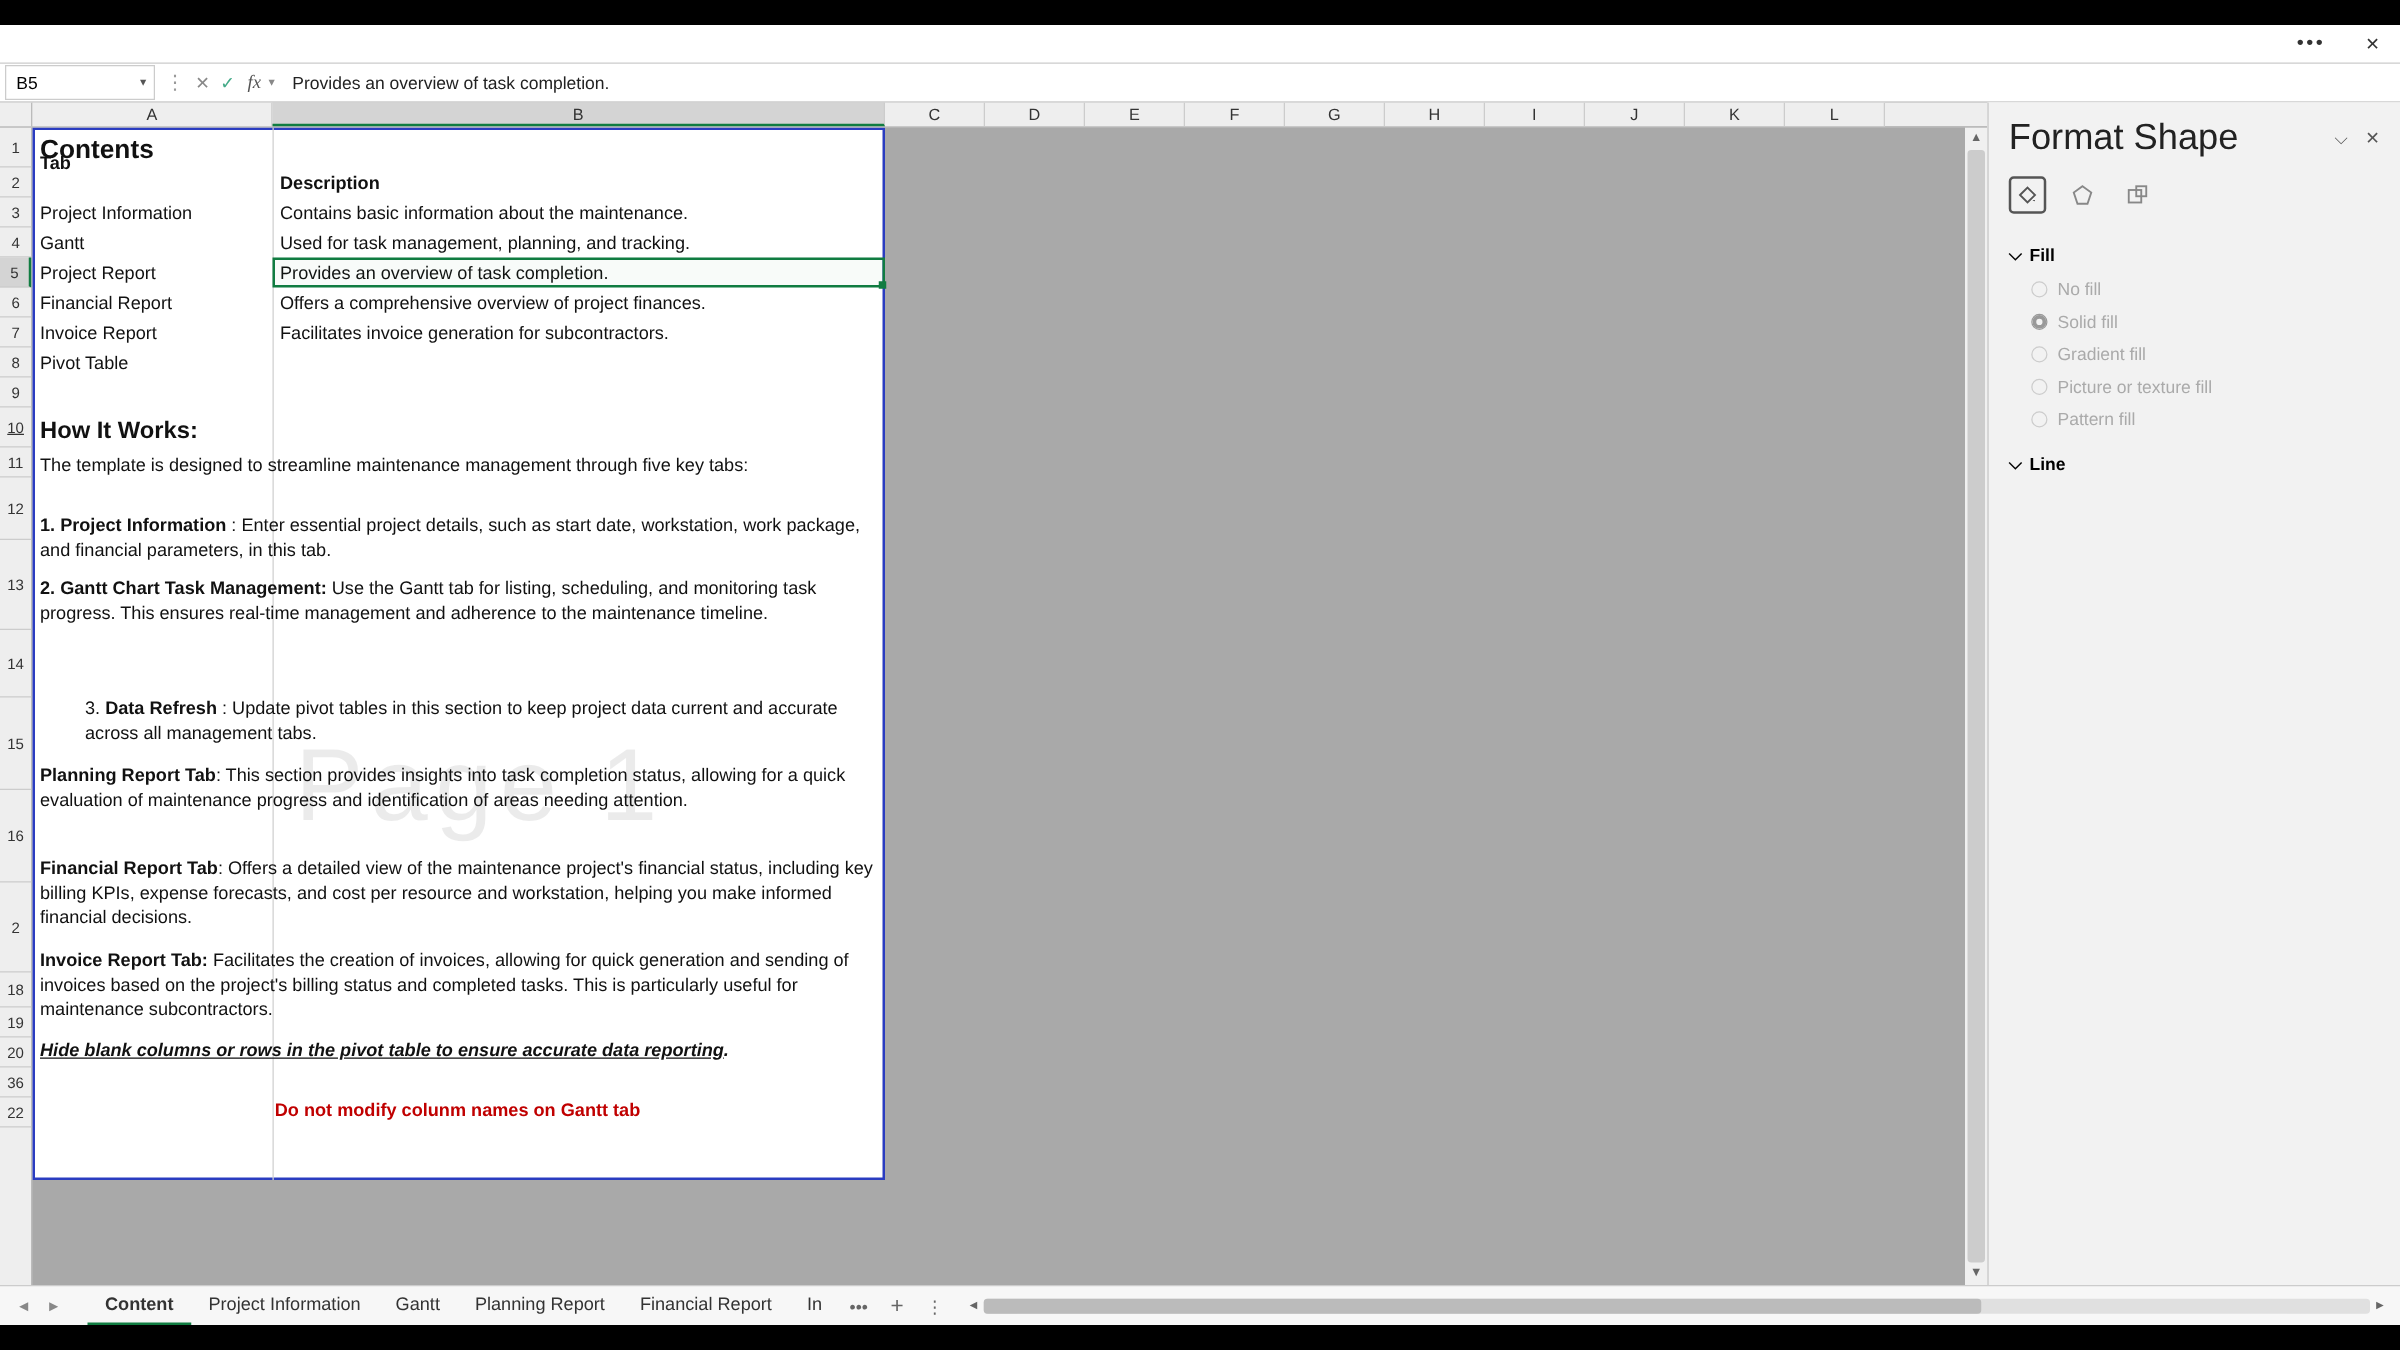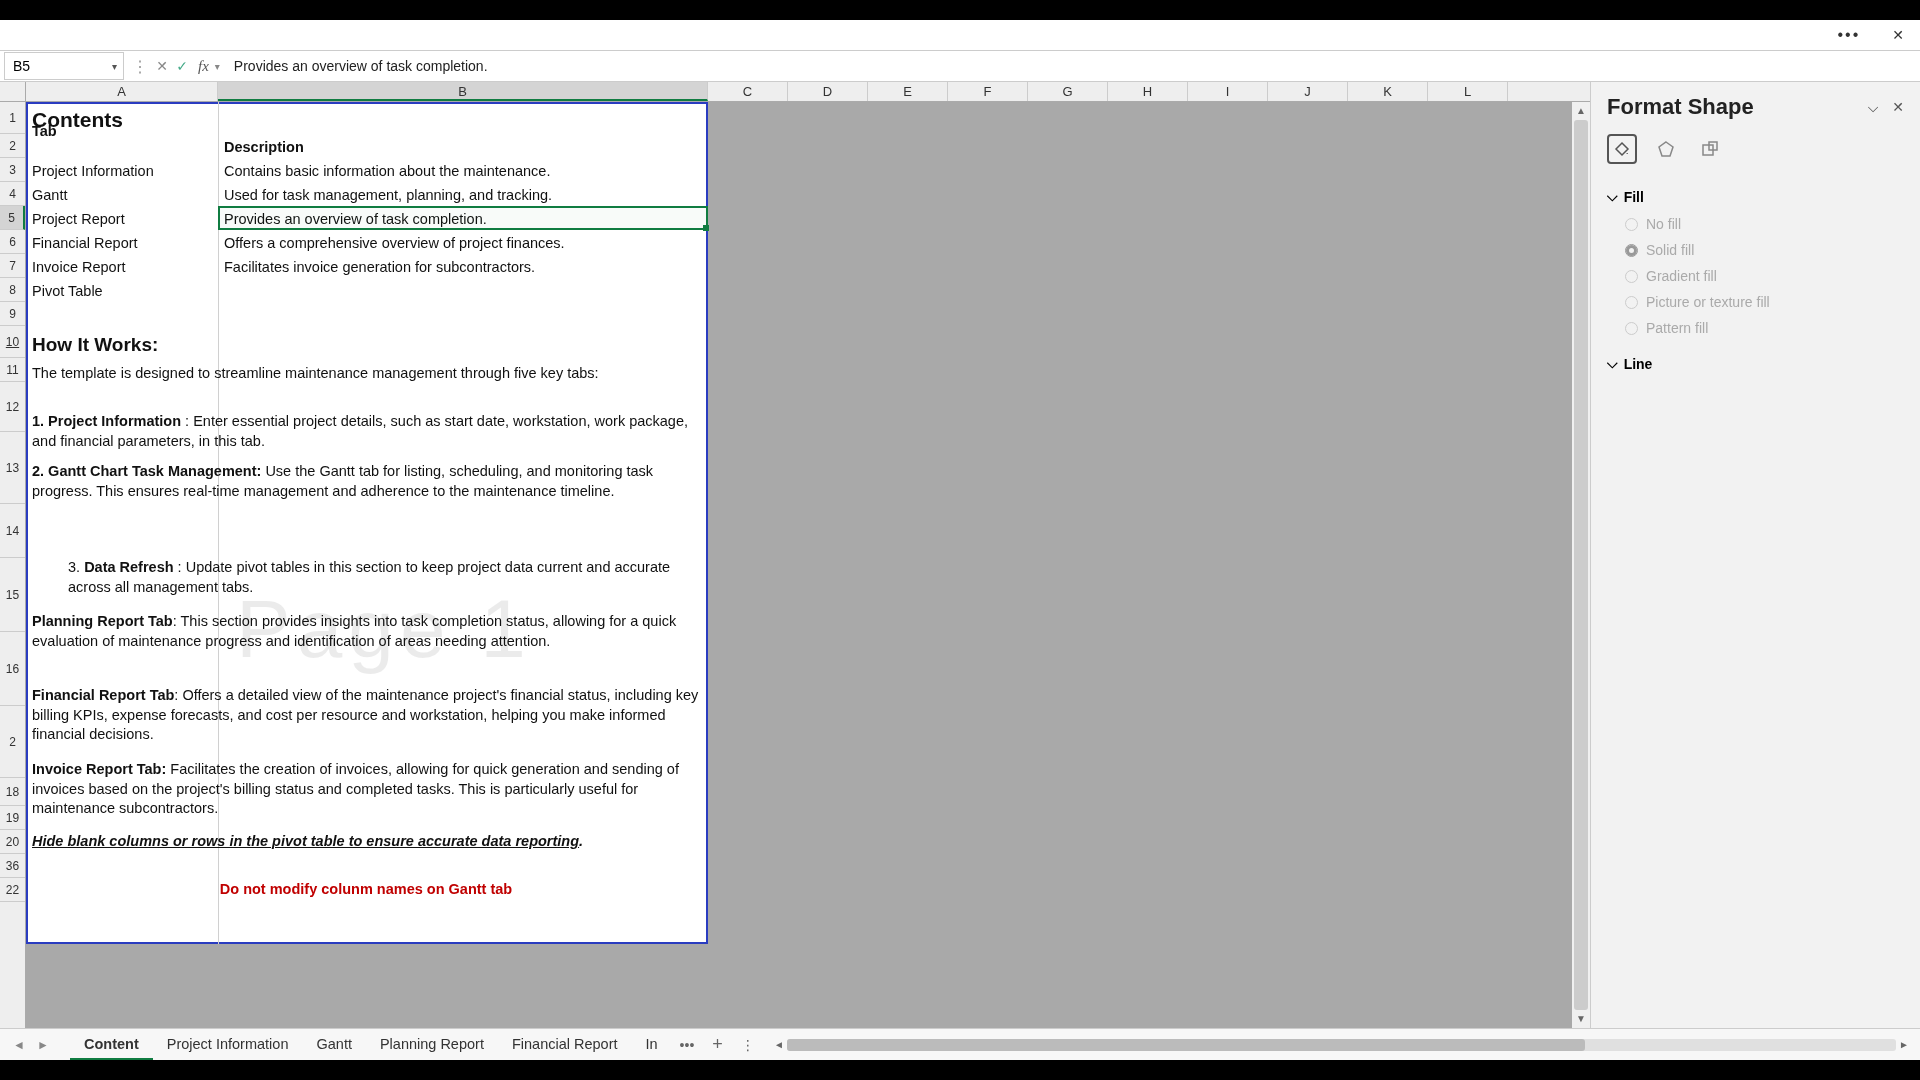--- a/index.html
+++ b/index.html
@@ -50,21 +50,21 @@
 .red { color: #c00000; text-align: center; }
 
 .sel-cell { position: absolute; border: 2px solid #107c41; background: rgba(16,124,65,0.03); pointer-events: none; }
 .sel-handle { position: absolute; width: 6px; height: 6px; background: #107c41; right: -3px; bottom: -3px; }
 
 .watermark { position: absolute; font-size: 82px; color: rgba(0,0,0,0.08); font-weight: 400; pointer-events: none; left: 210px; top: 480px; letter-spacing: 6px; }
 
 
 .side-panel { width: 330px; background: #f2f2f2; border-left: 1px solid #ccc; display: flex; flex-direction: column; padding: 12px 16px; }
 .sp-title-row { display: flex; align-items: center; justify-content: space-between; }
-.sp-title { font-size: 22px; color: #222; font-weight: bold; }
+.sp-title { font-size: 29px; color: #222; }
 .sp-ctrl { display: flex; gap: 14px; }
 .sp-ctrl span { font-size: 14px; color: #555; cursor: pointer; }
 .sp-tabs { display: flex; gap: 14px; margin: 14px 0 10px; }
 .sp-tab { width: 30px; height: 30px; display: flex; align-items: center; justify-content: center; border-radius: 4px; cursor: pointer; }
 .sp-tab.active { border: 2px solid #555; }
 .sp-section { margin-top: 8px; }
 .sp-sec-hdr { display: flex; align-items: center; gap: 6px; font-size: 14px; font-weight: 600; cursor: pointer; padding: 6px 0; }
 .sp-radio { display: flex; align-items: center; gap: 8px; padding: 5px 0 5px 18px; font-size: 14px; color: #aaa; }
 .sp-radio .r { width: 13px; height: 13px; border: 1px solid #ccc; border-radius: 50%; display: inline-block; }
 .sp-radio.sel .r { border-color: #999; box-shadow: inset 0 0 0 3px #999; }

